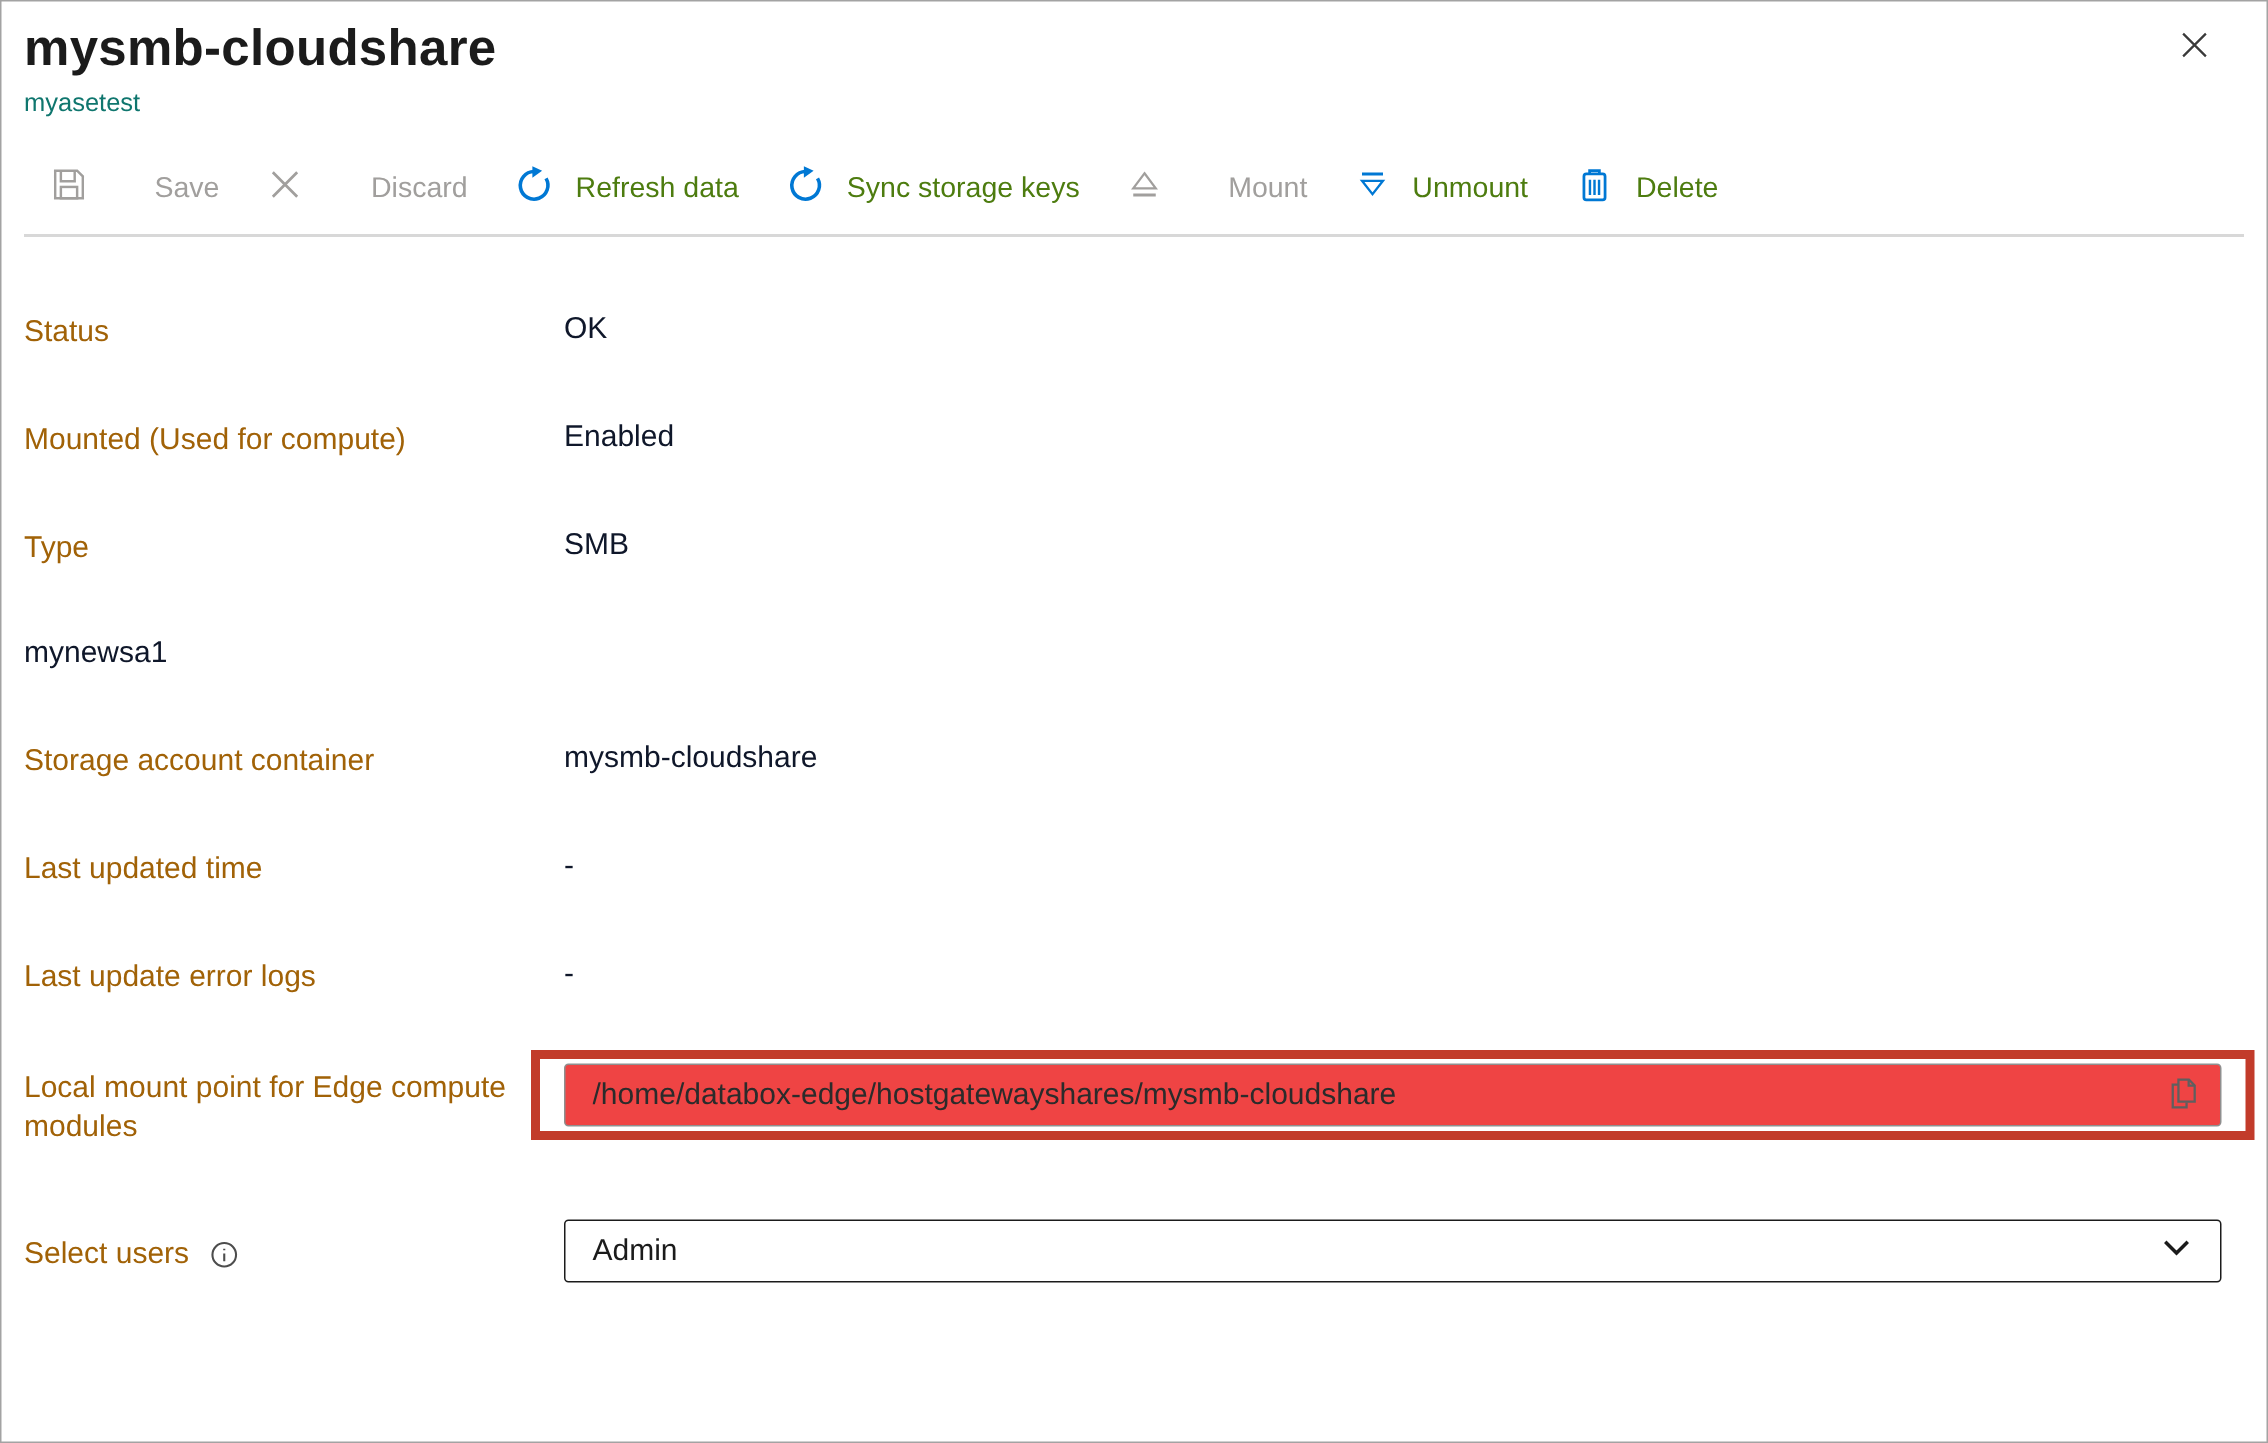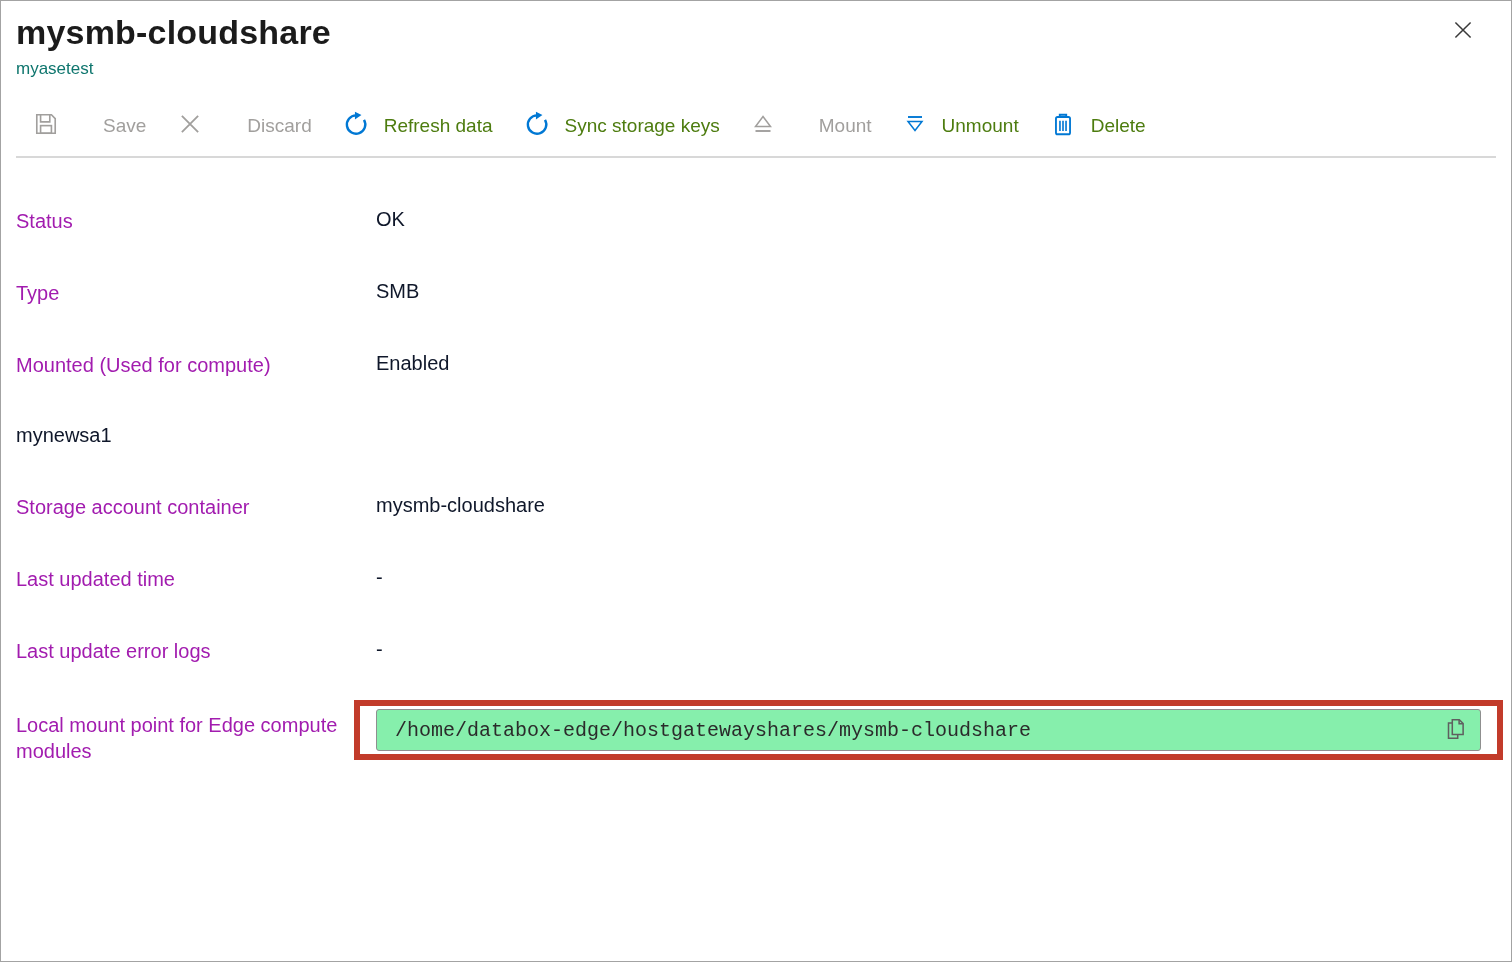--- a/index.html
+++ b/index.html
@@ -71,44 +71,44 @@
   }
 
   
   .form { padding: 48px 30px 0 15px; }
   .row { display: flex; align-items: flex-start; margin-bottom: 44px; }
   .row-label {
     flex: 0 0 330px;
     margin-right: 30px;
     font-size: 20px;
     line-height: 26px;
-    color: #a21caf;
+    color: #a16207;
     padding-top: 2px;
   }
   .row-value { font-size: 20px; line-height: 26px; color: #0f172a; }
 
   
   .row-mount { margin-top: -12px; margin-bottom: 49px; align-items: center; }
   .row-mount .row-label { padding-top: 16px; }
   .highlight-box {
     flex: 1;
     border: 6px solid #c23b2a;
     padding: 3px 16px;
     margin-right: -22px;
     margin-left: -22px;
     display: flex;
   }
   .mount-input-wrap { position: relative; flex: 1; }
   .mount-input {
     width: 100%;
     height: 42px;
-    background: #86efac;
+    background: #ef4444;
     border: 1px solid #8f8f8f;
     border-radius: 3px;
-    font-family: Liberation Mono, monospace;
+    font-family: Liberation Sans, sans-serif;
     font-size: 20px;
     color: #2b2b2b;
     padding: 0 52px 0 18px;
   }
   .copy-btn {
     position: absolute;
     right: 4px;
     top: 4px;
     width: 44px;
     height: 34px;
@@ -232,27 +232,27 @@
 <div class="divider"></div>
 
 <div class="form">
 
   <div class="row">
     <div class="row-label">Status</div>
     <div class="row-value">OK</div>
   </div>
 
   <div class="row">
+    <div class="row-label">Mounted (Used for compute)</div>
+    <div class="row-value">Enabled</div>
+  </div>
+
+  <div class="row">
     <div class="row-label">Type</div>
     <div class="row-value">SMB</div>
-  </div>
-
-  <div class="row">
-    <div class="row-label">Mounted (Used for compute)</div>
-    <div class="row-value">Enabled</div>
   </div>
 
   <div class="row">
     <div class="row-value">mynewsa1</div>
   </div>
 
   <div class="row">
     <div class="row-label">Storage account container</div>
     <div class="row-value">mysmb-cloudshare</div>
   </div>
@@ -278,14 +278,33 @@
               <path d="M9.5 6.5 H6 V20.5 h8.5 v-3"></path>
               <path d="M9.5 3.5 h6.5 l3.5 3.5 v10 h-10 z"></path>
               <path d="M15.8 3.7 v3.5 h3.5"></path>
             </svg>
           </span>
         </button>
       </div>
     </div>
   </div>
 
+  <div class="row row-users">
+    <div class="row-label">
+      <span>Select users</span>
+      <span class="info-icon">
+        <svg width="21" height="21" viewBox="0 0 24 24" stroke-width="1.6">
+          <circle cx="12" cy="12" r="9"></circle>
+          <path d="M12 7.4 v1.2 M12 11 v6"></path>
+        </svg>
+      </span>
+    </div>
+    <div class="dropdown">
+      <span>Admin</span>
+      <span>
+        <svg width="30" height="30" viewBox="0 0 28 28" stroke-width="2.2">
+          <path d="M7 11 L14 18 L21 11"></path>
+        </svg>
+      </span>
+    </div>
+  </div>
 
 </div>
 
 </body></html>

